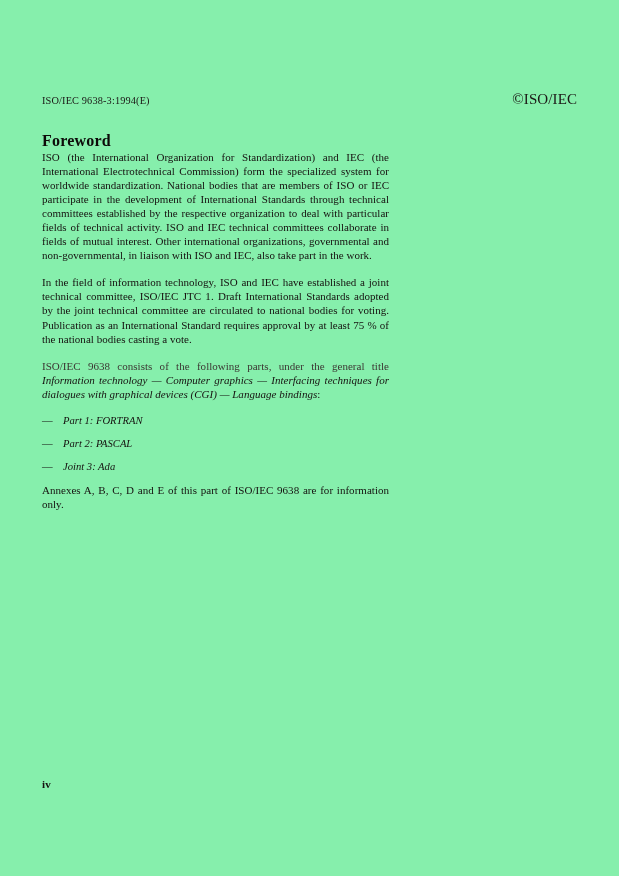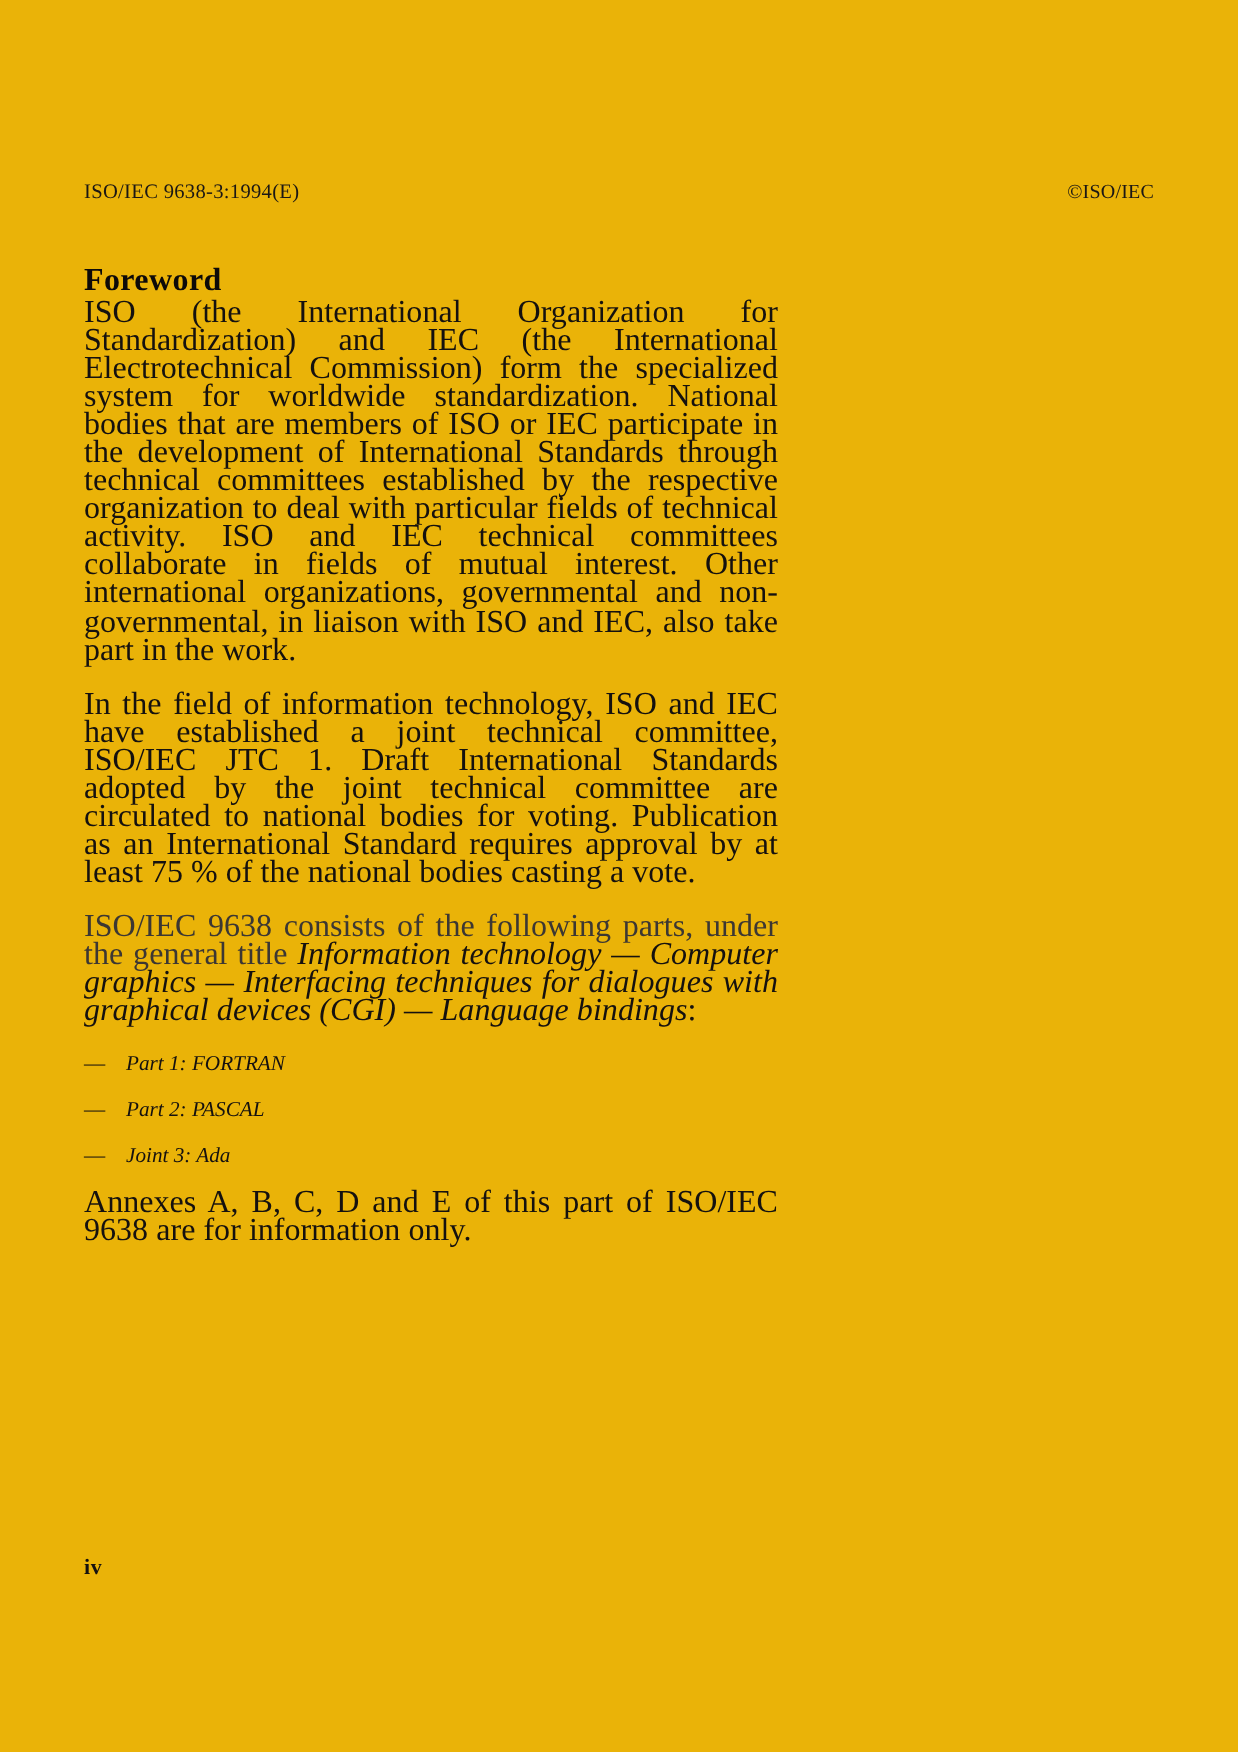--- a/index.html
+++ b/index.html
@@ -6,21 +6,21 @@
   html, body {
     margin: 0;
     padding: 0;
     background: #ffffff;
   }
 
   .page {
     position: relative;
     width: 619px;
     height: 876px;
-    background: #eab308;
+    background: #86efac;
     overflow: hidden;
     font-family: "Liberation Serif", "DejaVu Serif", serif;
     color: #15110f;
     -webkit-font-smoothing: antialiased;
   }
 
   
   .running-head {
     position: absolute;
     top: 91px;
@@ -33,21 +33,21 @@
   }
 
   .doc-number {
     font-size: 10.3px;
     letter-spacing: 0.15px;
     color: #1b1715;
     white-space: nowrap;
   }
 
   .copyright-mark {
-    font-size: 10px;
+    font-size: 15px;
     letter-spacing: 0.1px;
     color: #1b1715;
     white-space: nowrap;
   }
 
   
   .foreword-heading {
     position: absolute;
     top: 121px;
     left: 42px;
@@ -60,21 +60,21 @@
   
   .body-column {
     position: absolute;
     top: 150px;
     left: 42px;
     width: 347px;
   }
 
   .para {
     margin: 0 0 13px 0;
-    font-size: 16px;
+    font-size: 11px;
     line-height: 14.05px;
     text-align: justify;
     text-justify: inter-word;
     color: #15110f;
     letter-spacing: 0.02px;
   }
 
   .para:last-child {
     margin-bottom: 0;
   }

